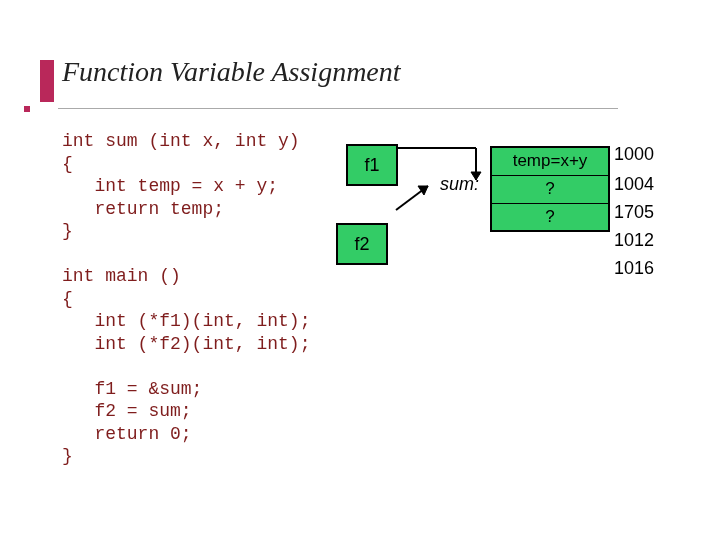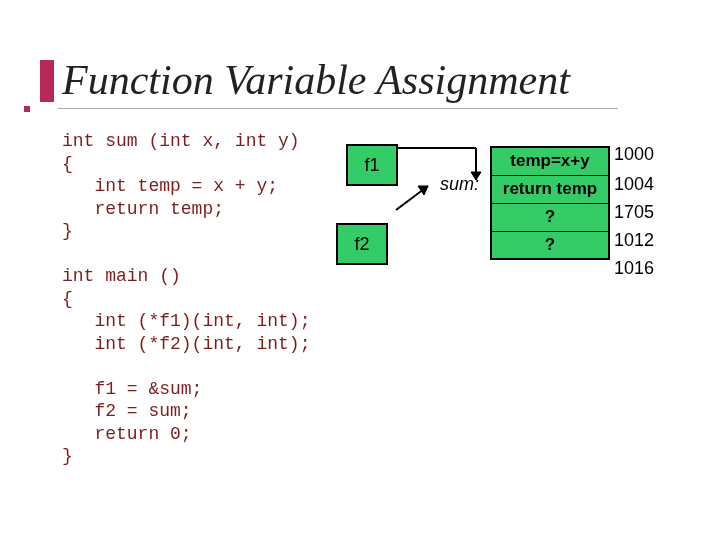--- a/index.html
+++ b/index.html
@@ -16,21 +16,21 @@
     left: 40px;
     top: 60px;
     width: 14px;
     height: 42px;
     background: #b9285a;
   }
   .title {
     position: absolute;
     left: 62px;
     top: 56px;
-    font-size: 42px;
+    font-size: 28px;
     font-style: italic;
     color: #222;
   }
   .divider {
     position: absolute;
     left: 58px;
     top: 108px;
     width: 560px;
     height: 1px;
     background: #aaa;
@@ -77,21 +77,20 @@
   }
   .tbl {
     position: absolute;
     left: 490px;
     top: 146px;
     border: 2px solid #000;
     border-collapse: collapse;
   }
   .tbl-row {
     height: 28px;
-    font-weight: bold;
   }
   .tbl-cell {
     width: 114px;
     background: #33cc66;
     border: 1px solid #000;
     font-family: Arial, sans-serif;
     font-size: 17px;
     color: #000;
     text-align: center;
     vertical-align: middle;
@@ -155,23 +154,20 @@
 </svg>
 
 <div class="sum-label">sum:</div>
 
 <table class="tbl">
   <tbody>
       <tr class="tbl-row">
         <td class="tbl-cell top">temp=x+y</td>
       </tr>
   <tr class="tbl-row">
-        <td class="tbl-cell">return temp</td>
-      </tr>
-  <tr class="tbl-row">
         <td class="tbl-cell">?</td>
       </tr>
   <tr class="tbl-row">
         <td class="tbl-cell bottom">?</td>
       </tr>
 </tbody>
   </table>
 
 <div class="addr addr0">1000</div>
 <div class="addr addr1">1004</div>

